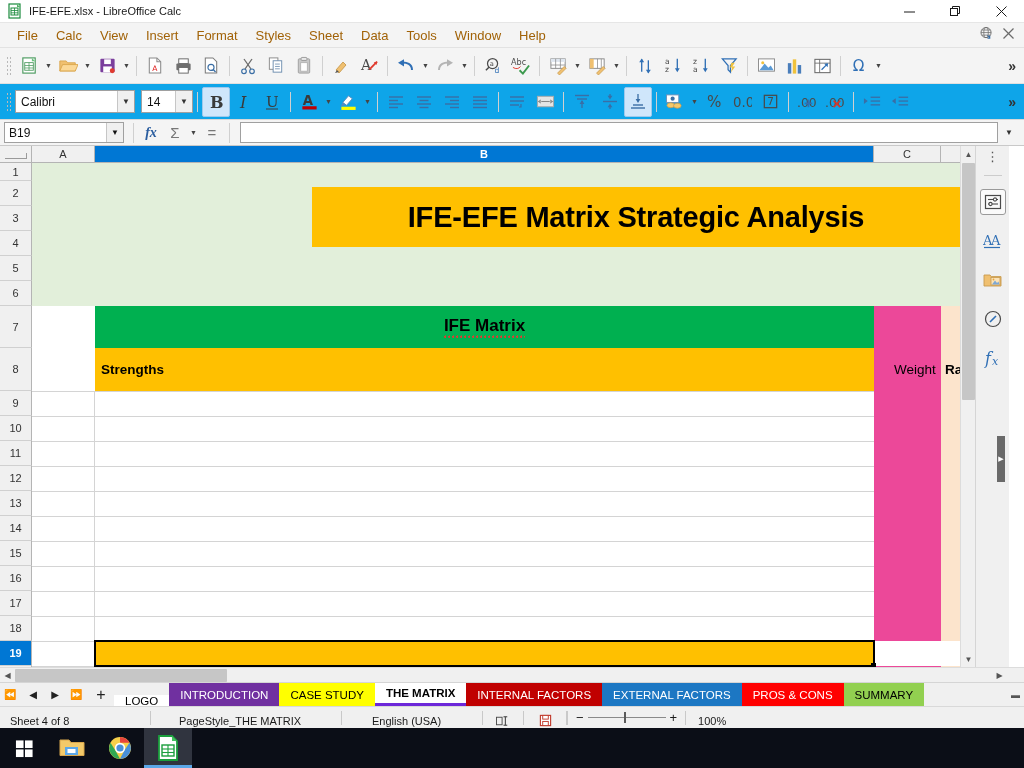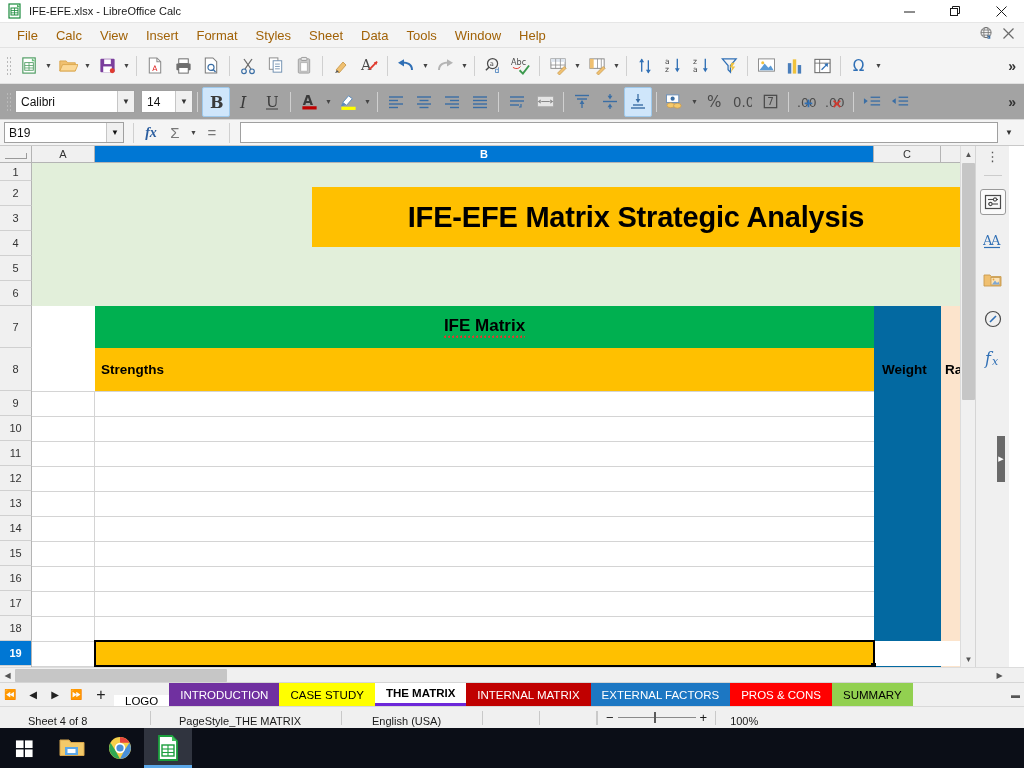--- a/index.html
+++ b/index.html
@@ -38,21 +38,21 @@
   .tb-grip { width:5px; height:20px; margin:0 4px 0 2px;
      background-image:radial-gradient(#b9b9b9 40%, transparent 41%);
      background-size:3px 4px; flex:none; }
   .tb-btn { width:28px; height:30px; display:flex; align-items:center; justify-content:center; flex:none; position:relative; }
   .tb-btn.active { background:#cfe6fb; border:1px solid #9ec9ec; border-radius:2px; }
   .tb-arrow { width:11px; height:30px; display:flex; align-items:center; justify-content:center; font-size:7px; color:#444; flex:none; }
   .tb-sep { width:1px; height:20px; background:#d0d0d0; margin:0 4px; flex:none; }
   .tb-more { margin-left:auto; padding-right:8px; font-size:14px; color:#333; font-weight:bold; }
 
   
-  .fmtbar { height:36px; background:#a3a3a3; display:flex; align-items:center;
+  .fmtbar { height:36px; background:#0ea5e9; display:flex; align-items:center;
      flex:none; border-bottom:1px solid #d8d8d8; padding-left:4px; }
   .combo { height:23px; background:#fff; border:1px solid #a0a0a0; display:flex; align-items:center; position:relative; }
   .combo .cval { padding:0 4px 0 5px; font-size:12px; white-space:nowrap; overflow:hidden; }
   .combo .cbtn { width:17px; height:21px; margin-left:auto; background:#f0f0f0; border-left:1px solid #c6c6c6;
       display:flex; align-items:center; justify-content:center; font-size:8px; color:#333; }
   .font-name { width:120px; }
   .font-size { width:52px; }
 
   
   .formulabar { height:26px; background:#f4f4f4; display:flex; align-items:center; padding:0 4px; flex:none;
@@ -85,21 +85,21 @@
 
   .cells { position:absolute; top:17px; left:32px; right:0; bottom:0; }
   .cell { position:absolute; overflow:hidden; display:flex; align-items:center; }
   .gline-h { position:absolute; height:1px; background:#d4d4d4; }
   .gline-v { position:absolute; width:1px; background:#d4d4d4; }
 
   .banner-title { background:#FFC000; color:#000; font-weight:bold; font-size:29px;
       justify-content:center; letter-spacing:-0.2px; }
   .green-hdr { background:#00B050; color:#000; font-weight:bold; font-size:17px; justify-content:center; }
   .orange-hdr { background:#FFC000; color:#000; font-weight:bold; font-size:13.5px; padding-left:6px; }
-  .yellow-cell { background:#0369a1; color:#000; font-weight:bold; font-size:13.5px; padding-left:8px; }
+  .yellow-cell { background:#ec4899; color:#000; font-weight:normal; font-size:13.5px; padding-left:20px; }
   .cream-cell { background:#FCE4CC; color:#000; font-weight:bold; font-size:13.5px; padding-left:4px; }
   .lightgreen-bg { background:#E2EFDA; }
   .white-cell { background:#fff; }
   .sel-cell { background:#FFC000; outline:2px solid #000; outline-offset:-1px; z-index:3; }
   .sel-handle { position:absolute; width:5px; height:5px; background:#000; z-index:6; }
   .squiggle { background-image:radial-gradient(circle at 1.2px 2.6px, #e03b2f 1.1px, transparent 1.2px);
       background-size:4px 4px; background-repeat:repeat-x; background-position:0 bottom; padding-bottom:2px; }
 
   
   .vscroll { position:absolute; right:0; top:0; width:15px; bottom:0; background:#f0f0f0; border-left:1px solid #dcdcdc; z-index:7; }
@@ -125,21 +125,21 @@
   .tabnav { width:22px; display:flex; align-items:center; justify-content:center; color:#222; font-size:10px; }
   .tabnav.dim { color:#999; }
   .tab-add { width:26px; display:flex; align-items:center; justify-content:center; font-size:16px; color:#222; }
   .stab { padding:0 11px; display:flex; align-items:center; font-size:11.5px; white-space:nowrap; }
   .stab.active { background:#fff; font-weight:bold; border-bottom:3px solid #6d28d9; color:#000; }
   .tabbar-right { margin-left:auto; display:flex; align-items:center; padding-right:4px; gap:3px; }
 
   
   .statusbar { height:22px; background:#f0f0f0; display:flex; align-items:center; font-size:11px;
       color:#1a1a1a; flex:none; border-top:1px solid #d9d9d9; }
-  .sb-cell { padding:0 28px; height:36px; display:flex; align-items:center;margin-top:6px; }
+  .sb-cell { padding:0 10px; height:36px; display:flex; align-items:center;margin-top:6px; }
   .sb-div { width:1px; height:14px; background:#c9c9c9; }
   .zoomslider { display:flex; align-items:center; gap:4px; padding:0 8px; }
   .zs-track { width:78px; height:1px; background:#8a8a8a; position:relative; }
   .zs-knob { position:absolute; left:36px; top:-5px; width:2px; height:11px; background:#5a5a5a; }
 
   
   .taskbar { height:40px; background:#0b0e17; display:flex; align-items:center; flex:none; }
   .tb-item { width:48px; height:40px; display:flex; align-items:center; justify-content:center; position:relative; }
   .tb-item.active { background:#30343f; }
   .tb-item.active::after { content:""; position:absolute; bottom:0; left:0; right:0; height:3px; background:#5ba7e8; }
@@ -808,21 +808,21 @@
     <div class="tabnav dim">⏪</div>
     <div class="tabnav">◀</div>
     <div class="tabnav">▶</div>
     <div class="tabnav">⏩</div>
     <div class="tab-add">+</div>
 
     <div class="stab" style="background:#FFFFFF; color:#000000;margin-top:12px;">LOGO</div>
     <div class="stab" style="background:#7030A0; color:#FFFFFF;">INTRODUCTION</div>
     <div class="stab" style="background:#FFFF00; color:#000000;">CASE STUDY</div>
     <div class="stab active">THE MATRIX</div>
-    <div class="stab" style="background:#C00000; color:#FFFFFF;">INTERNAL MATRIX</div>
+    <div class="stab" style="background:#C00000; color:#FFFFFF;">INTERNAL FACTORS</div>
     <div class="stab" style="background:#1C77C3; color:#FFFFFF;">EXTERNAL FACTORS</div>
     <div class="stab" style="background:#FF0000; color:#FFFFFF;">PROS &amp; CONS</div>
     <div class="stab" style="background:#92D050; color:#000000;">SUMMARY</div>
 
     <div class="tabbar-right">
       <span style="font-size:9px; color:#555;">▬</span>
     </div>
   </div>
 
   <div class="statusbar">

